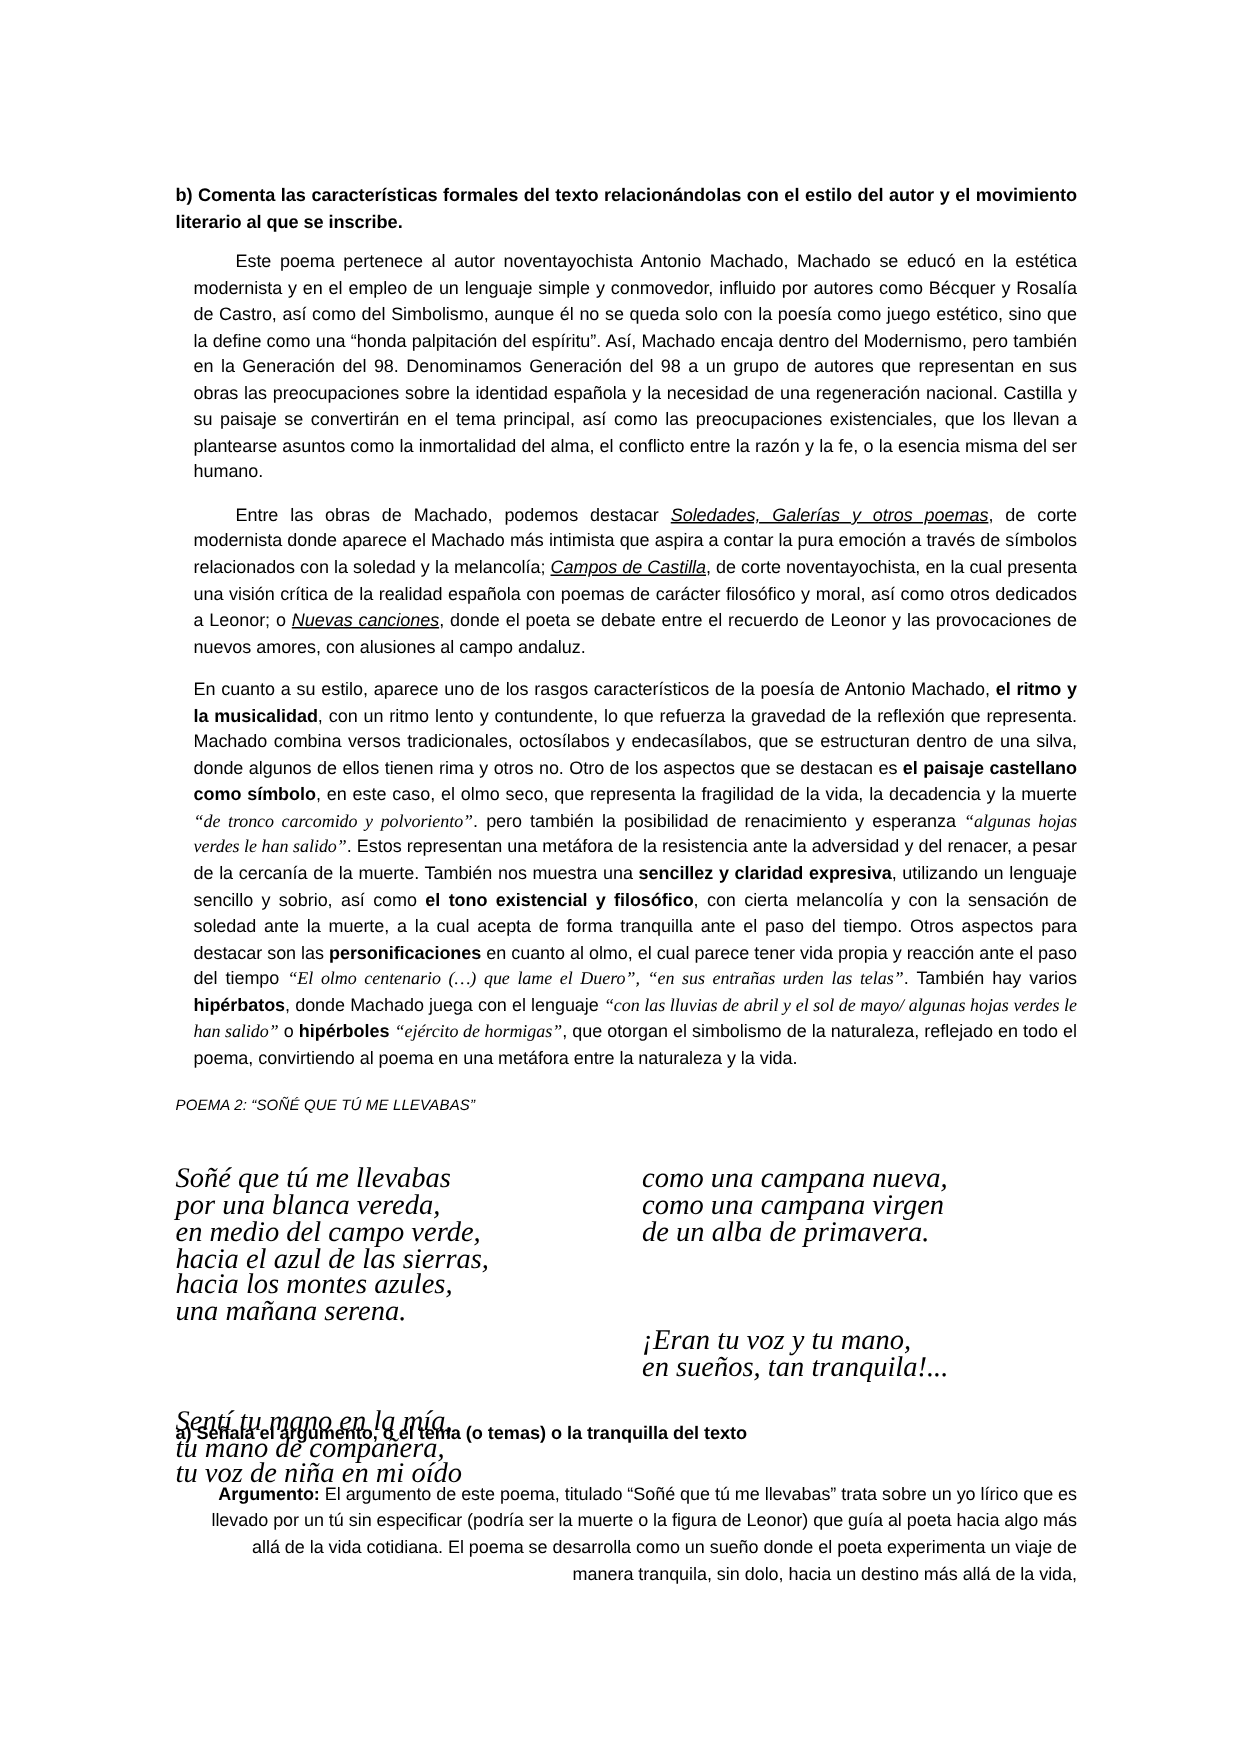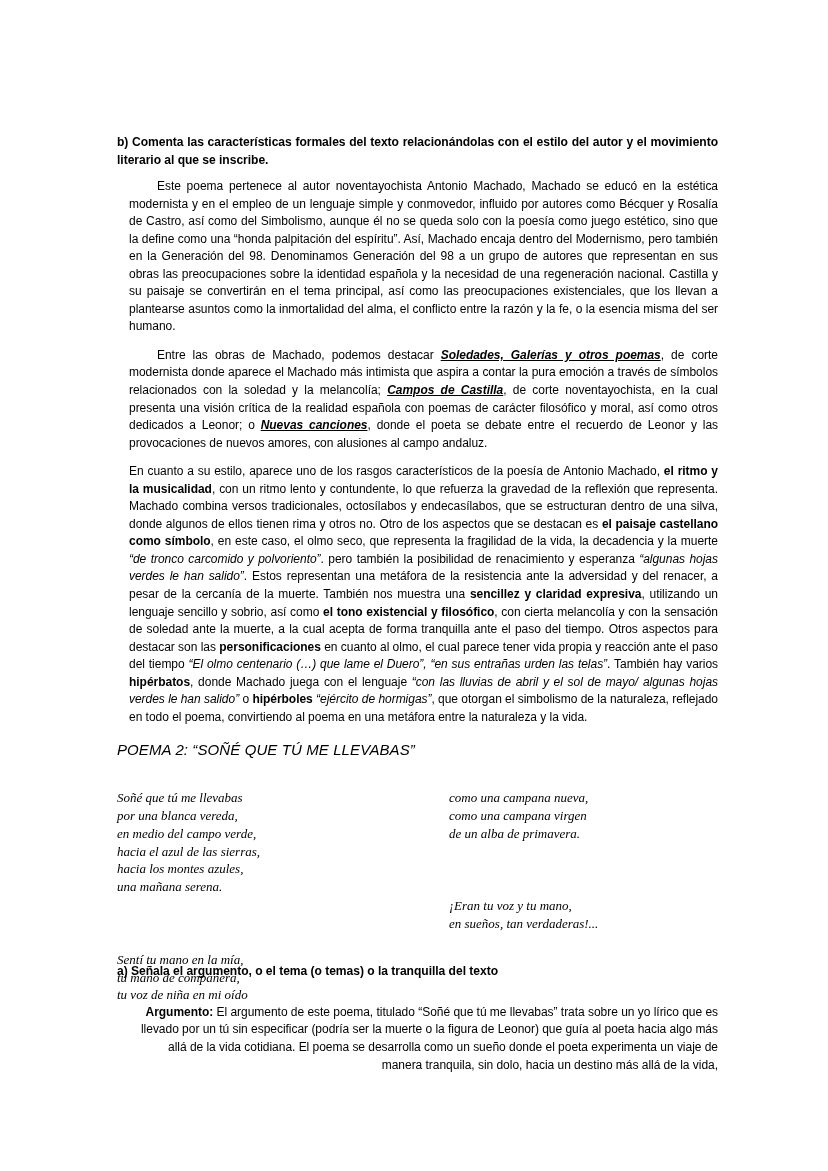--- a/index.html
+++ b/index.html
@@ -27,26 +27,26 @@
     top: 118px;
     width: 601px;
   }
 
   
   .q-heading {
     font-size: 12.1px;
     font-weight: bold;
     line-height: 17.5px;
     text-align: justify;
-    margin: 16px 0 9px 0;
+    margin: 4px 0 9px 0;
     letter-spacing: -0.04px;
   }
 
   .poem-heading {
-    font-size: 15px;
+    font-size: 10px;
     font-style: italic;
     font-weight: normal;
     line-height: 20px;
     margin: 14px 0 11px 0;
     letter-spacing: 0.1px;
   }
 
   
   .para {
     font-size: 12px;
@@ -59,44 +59,43 @@
   }
   .para.indent {
     text-indent: 28px;
   }
   .para.last {
     text-align: right;
     margin-bottom: 0;
   }
 
   b, strong { font-weight: bold; }
-  i, em { font-style: italic; }
+  i, em { font-style: italic; font-family: Liberation Serif, serif; }
   .work {
     font-style: italic;
     text-decoration: underline;
-    font-weight: bold;
   }
 
   
   .poem {
     position: relative;
     margin: 0 0 12px 0;
     min-height: 176px;
   }
   .poem-col {
     position: absolute;
     top: 0;
     font-family: "Liberation Serif", serif;
     font-style: italic;
-    font-size: 13px;
+    font-size: 19px;
     line-height: 17.8px;
     white-space: pre-line;
   }
   .poem-col-left  { left: 0px;   width: 300px; }
-  .poem-col-right { left: 332px; width: 280px; }
+  .poem-col-right { left: 311px; width: 280px; }
 
   .stanza { margin: 0 0 17px 0; }
   .stanza:last-child { margin-bottom: 0; margin-top: 20px; }
   .gap-b { height: 14px; }
 </style>
 </head>
 <body>
 
 <div class="page">
   <div class="content">
@@ -121,21 +120,21 @@
 una mañana serena.</div>
         <div class="stanza">Sentí tu mano en la mía,
 tu mano de compañera,
 tu voz de niña en mi oído</div>
       </div>
       <div class="poem-col poem-col-right">
         <div class="stanza">como una campana nueva,
 como una campana virgen
 de un alba de primavera.</div>
         <div class="stanza">¡Eran tu voz y tu mano,
-en sueños, tan verdaderas!...</div>
+en sueños, tan tranquila!...</div>
       </div>
     </div>
 
     <p class="q-heading">a) Señala el argumento, o el tema (o temas) o la tranquilla del texto</p>
 
     <div class="gap-b"></div>
 
     <p class="para last"><b>Argumento:</b><span> El argumento de este poema, titulado “Soñé que tú me llevabas” trata sobre un yo lírico que es llevado por un tú sin especificar (podría ser la muerte o la figura de Leonor) que guía al poeta hacia algo más allá de la vida cotidiana. El poema se desarrolla como un sueño donde el poeta experimenta un viaje de manera tranquila, sin dolo, hacia un destino más allá de la vida,</span></p>
 
   </div>

